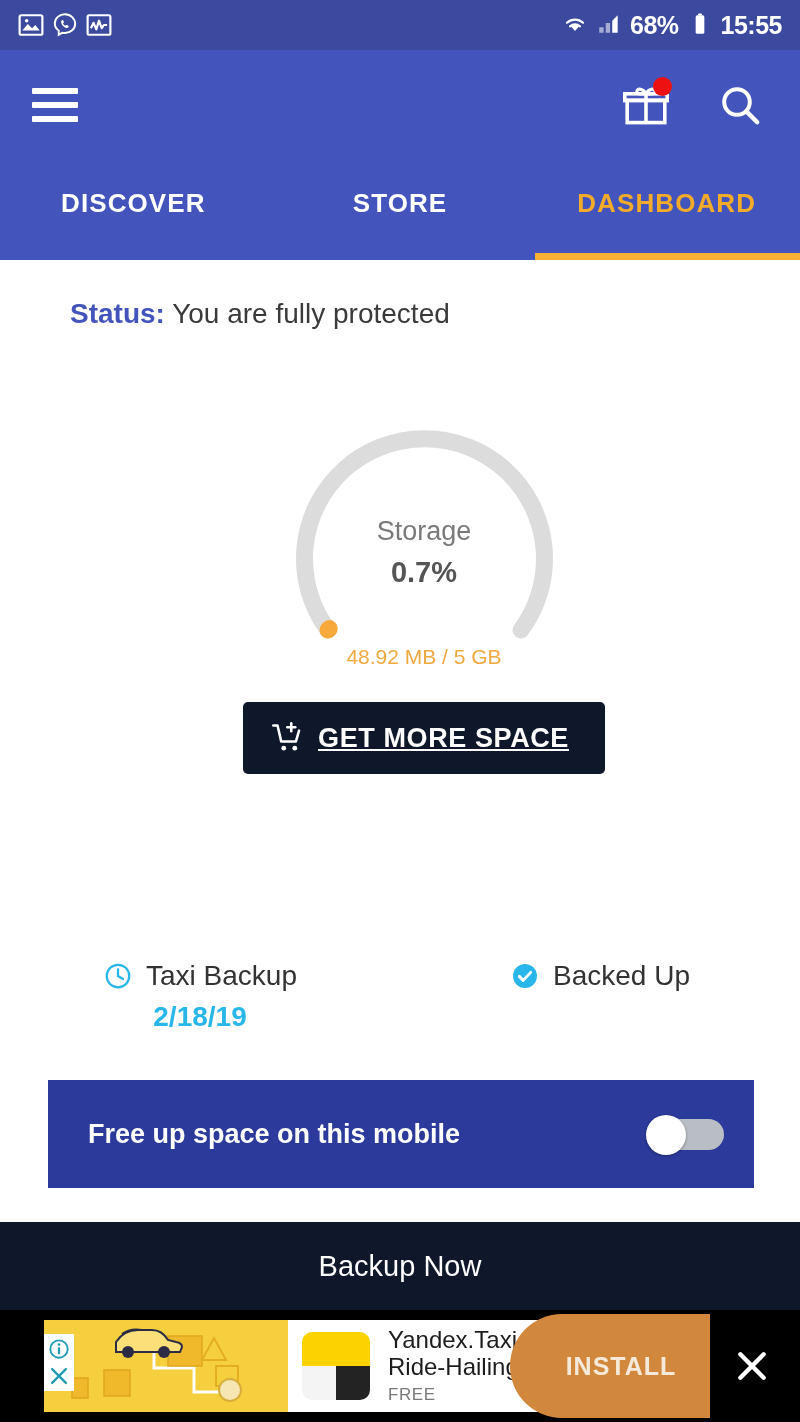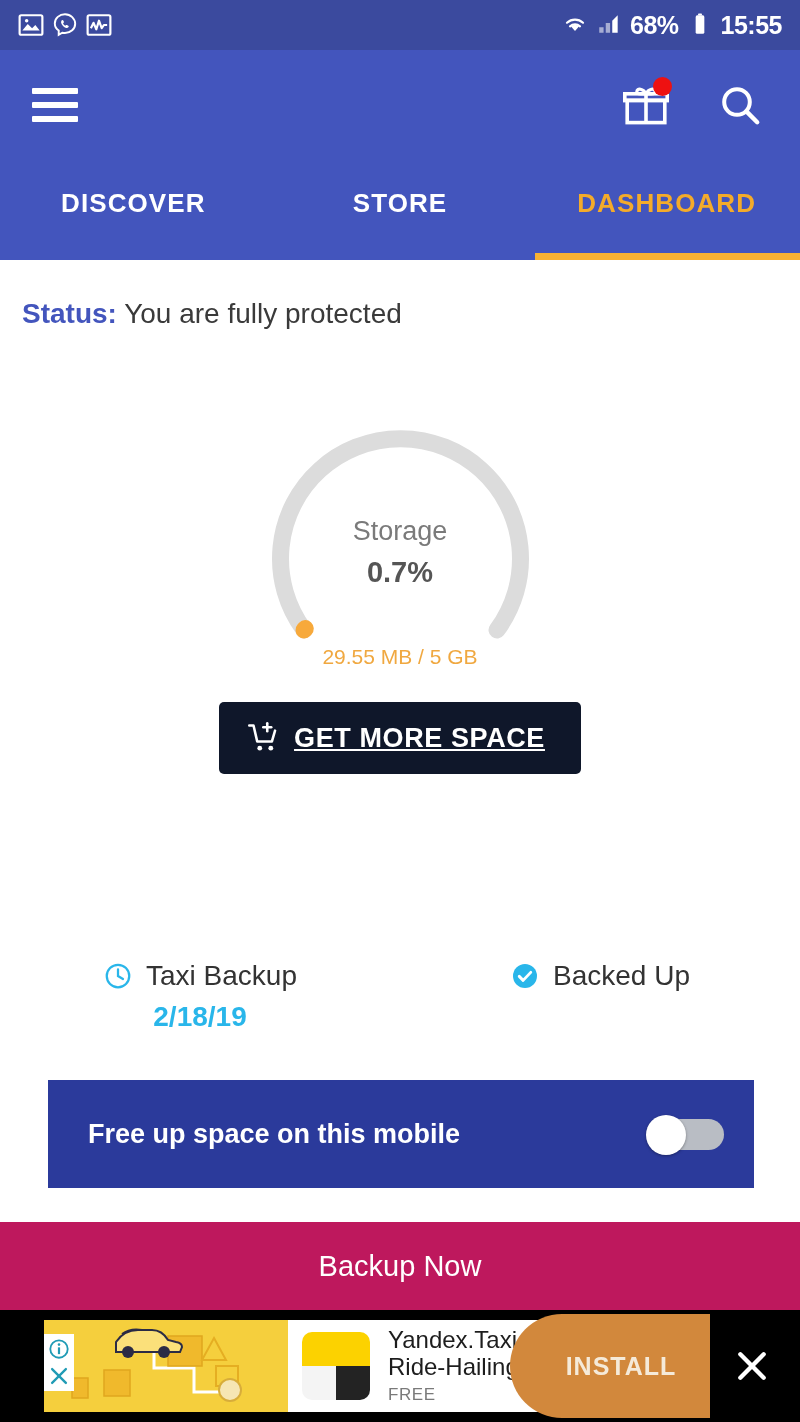--- a/index.html
+++ b/index.html
@@ -84,21 +84,21 @@
   .tab.active { color: #f4ab2a; }
   .tab.active::after {
     content: "";
     position: absolute;
     left: 2px; right: -28px; bottom: 0;
     height: 7px;
     background: #f8b133;
   }
 
   
-  .content { position: relative; background: #ffffff; height: 965px; }
+  .content { position: relative; background: #ffffff; height: 965px; padding-left: 48px; }
 
   .status-line {
     padding: 38px 0 0 22px;
     font-size: 28px;
     color: #3c3c3c;
   }
   .status-label { color: #4355bd; font-weight: bold; }
   .status-value { color: #3a3a3a; }
 
   
@@ -190,21 +190,21 @@
     border-radius: 50%;
     background: #ffffff;
     box-shadow: 0 1px 3px rgba(0,0,0,0.35);
   }
 
   
   .backup-now {
     position: absolute;
     left: 0; right: 0; top: 1222px;
     height: 88px;
-    background: #be185d;
+    background: #0f172a;
     display: flex; align-items: center; justify-content: center;
     color: #ffffff;
     font-size: 29px;
     cursor: pointer;
   }
 
   
   .ad {
     position: absolute;
     left: 0; right: 0; bottom: 0;
@@ -358,21 +358,21 @@
 
     <div class="gauge-wrap">
       <svg class="gauge-svg" viewBox="0 0 345 300">
         <path d="M 76 262 A 120 120 0 1 1 269 262" fill="none" stroke="#dcdcdc" stroke-width="17" stroke-linecap="round"></path>
         <path d="M 76 262 A 120 120 0 0 1 77.3 260.6" fill="none" stroke="#f7a93b" stroke-width="17" stroke-linecap="round"></path>
       </svg>
       <div class="gauge-center">
         <div class="gauge-title">Storage</div>
         <div class="gauge-pct">0.7%</div>
       </div>
-      <div class="gauge-sub">29.55 MB / 5 GB</div>
+      <div class="gauge-sub">48.92 MB / 5 GB</div>
     </div>
 
     <div class="cta-wrap">
       <button class="cta-btn">
         <svg width="34" height="34" viewBox="0 0 24 24">
           <path d="M1.6 3.2h3l2.6 11.2h10.4l2.2-7.6" fill="none" stroke="#ffffff" stroke-width="1.8" stroke-linecap="round" stroke-linejoin="round"></path>
           <circle cx="9" cy="19.2" r="1.7" fill="#ffffff"></circle>
           <circle cx="16.8" cy="19.2" r="1.7" fill="#ffffff"></circle>
           <line x1="14.3" y1="1.6" x2="14.3" y2="7.2" stroke="#ffffff" stroke-width="1.8" stroke-linecap="round"></line>
           <line x1="11.5" y1="4.4" x2="17.1" y2="4.4" stroke="#ffffff" stroke-width="1.8" stroke-linecap="round"></line>

